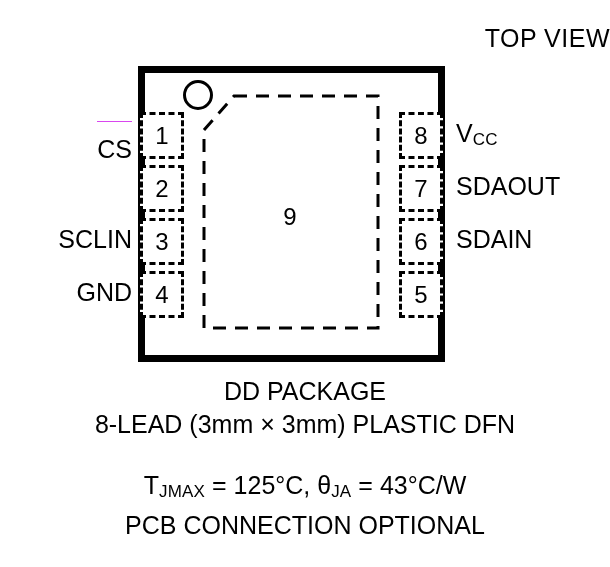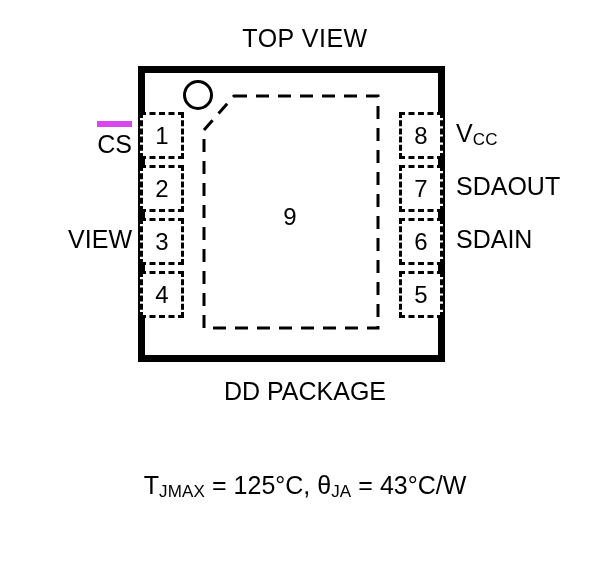--- a/index.html
+++ b/index.html
@@ -21,21 +21,21 @@
     width: 610px;
     height: 567px;
   }
 
   
   .view-title {
     position: absolute;
     left: 0;
     top: 26px;
     width: 610px;
-    text-align: center;
+    text-align: right;
     font-size: 25px;
     letter-spacing: 0.5px;
     line-height: 1;
   }
 
   
   .package-body {
     position: absolute;
     left: 138px;
     top: 66px;
@@ -106,22 +106,22 @@
   }
   .pin-label.left {
     right: 478px;           
     text-align: right;
   }
   .pin-label.right {
     left: 456px;
     text-align: right;
   }
   .overline {
-    border-top: 6px solid #d946ef;
-    padding-top: 5px;
+    border-top: 1px solid #d946ef;
+    padding-top: 15px;
     display: inline-block;
     line-height: 1;
   }
   .sub {
     font-size: 0.68em;
     vertical-align: -0.18em;
     letter-spacing: 0.2px;
   }
 
   
@@ -155,27 +155,30 @@
     <path d="M 34 4 L 178 4 L 178 236 L 4 236 L 4 38 Z"></path>
   </svg>
   <div class="pad-number">9</div>
 
   <div class="pin-box left" style="top:112px">1</div>
   <div class="pin-box left" style="top:165px">2</div>
   <div class="pin-box left" style="top:218px">3</div>
   <div class="pin-box left" style="top:271px">4</div>
 
   <div class="pin-label left" style="top:121px"><span class="overline">CS</span></div>
-  <div class="pin-label left" style="top:227px">VIEW</div>
+  <div class="pin-label left" style="top:227px">SCLIN</div>
+  <div class="pin-label left" style="top:280px">GND</div>
 
   <div class="pin-box right" style="top:112px">8</div>
   <div class="pin-box right" style="top:165px">7</div>
   <div class="pin-box right" style="top:218px">6</div>
   <div class="pin-box right" style="top:271px">5</div>
 
   <div class="pin-label right" style="top:121px"><span>V</span><span class="sub">CC</span></div>
   <div class="pin-label right" style="top:174px">SDAOUT</div>
   <div class="pin-label right" style="top:227px">SDAIN</div>
 
   <div class="caption l1">DD PACKAGE</div>
+  <div class="caption l2">8-LEAD (3mm × 3mm) PLASTIC DFN</div>
   <div class="caption l3"><span>T</span><span class="sub">JMAX</span><span> = 125°C, θ</span><span class="sub">JA</span><span> = 43°C/W</span></div>
+  <div class="caption l5">PCB CONNECTION OPTIONAL</div>
 
 </div>
 
 </body></html>

